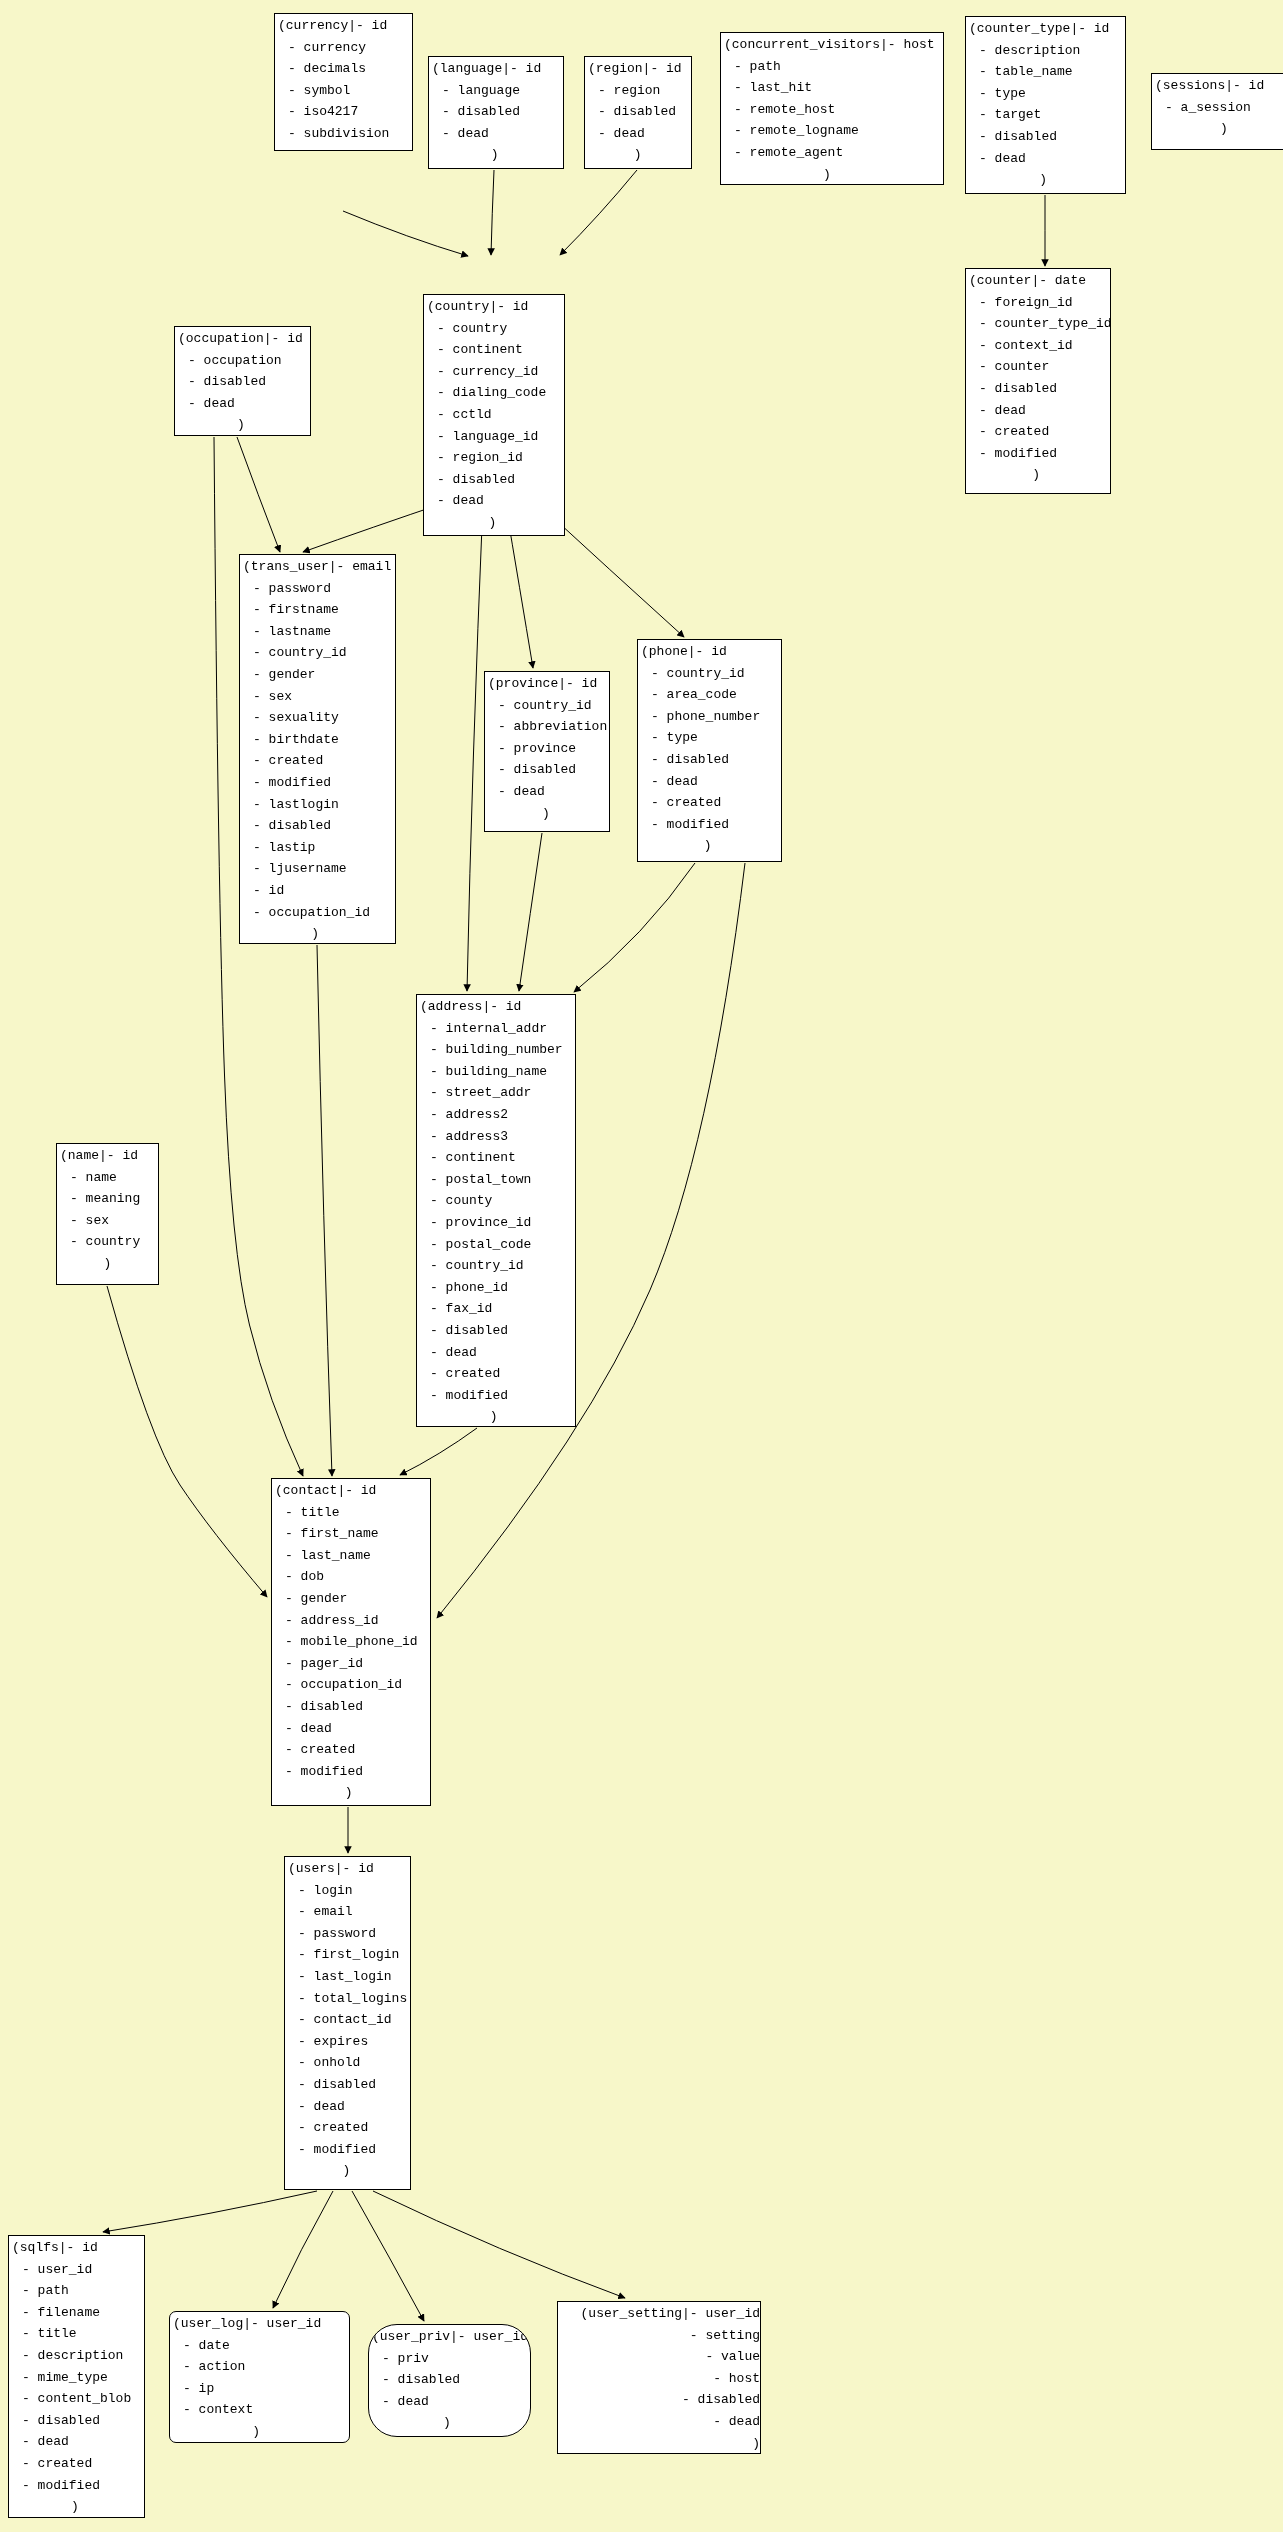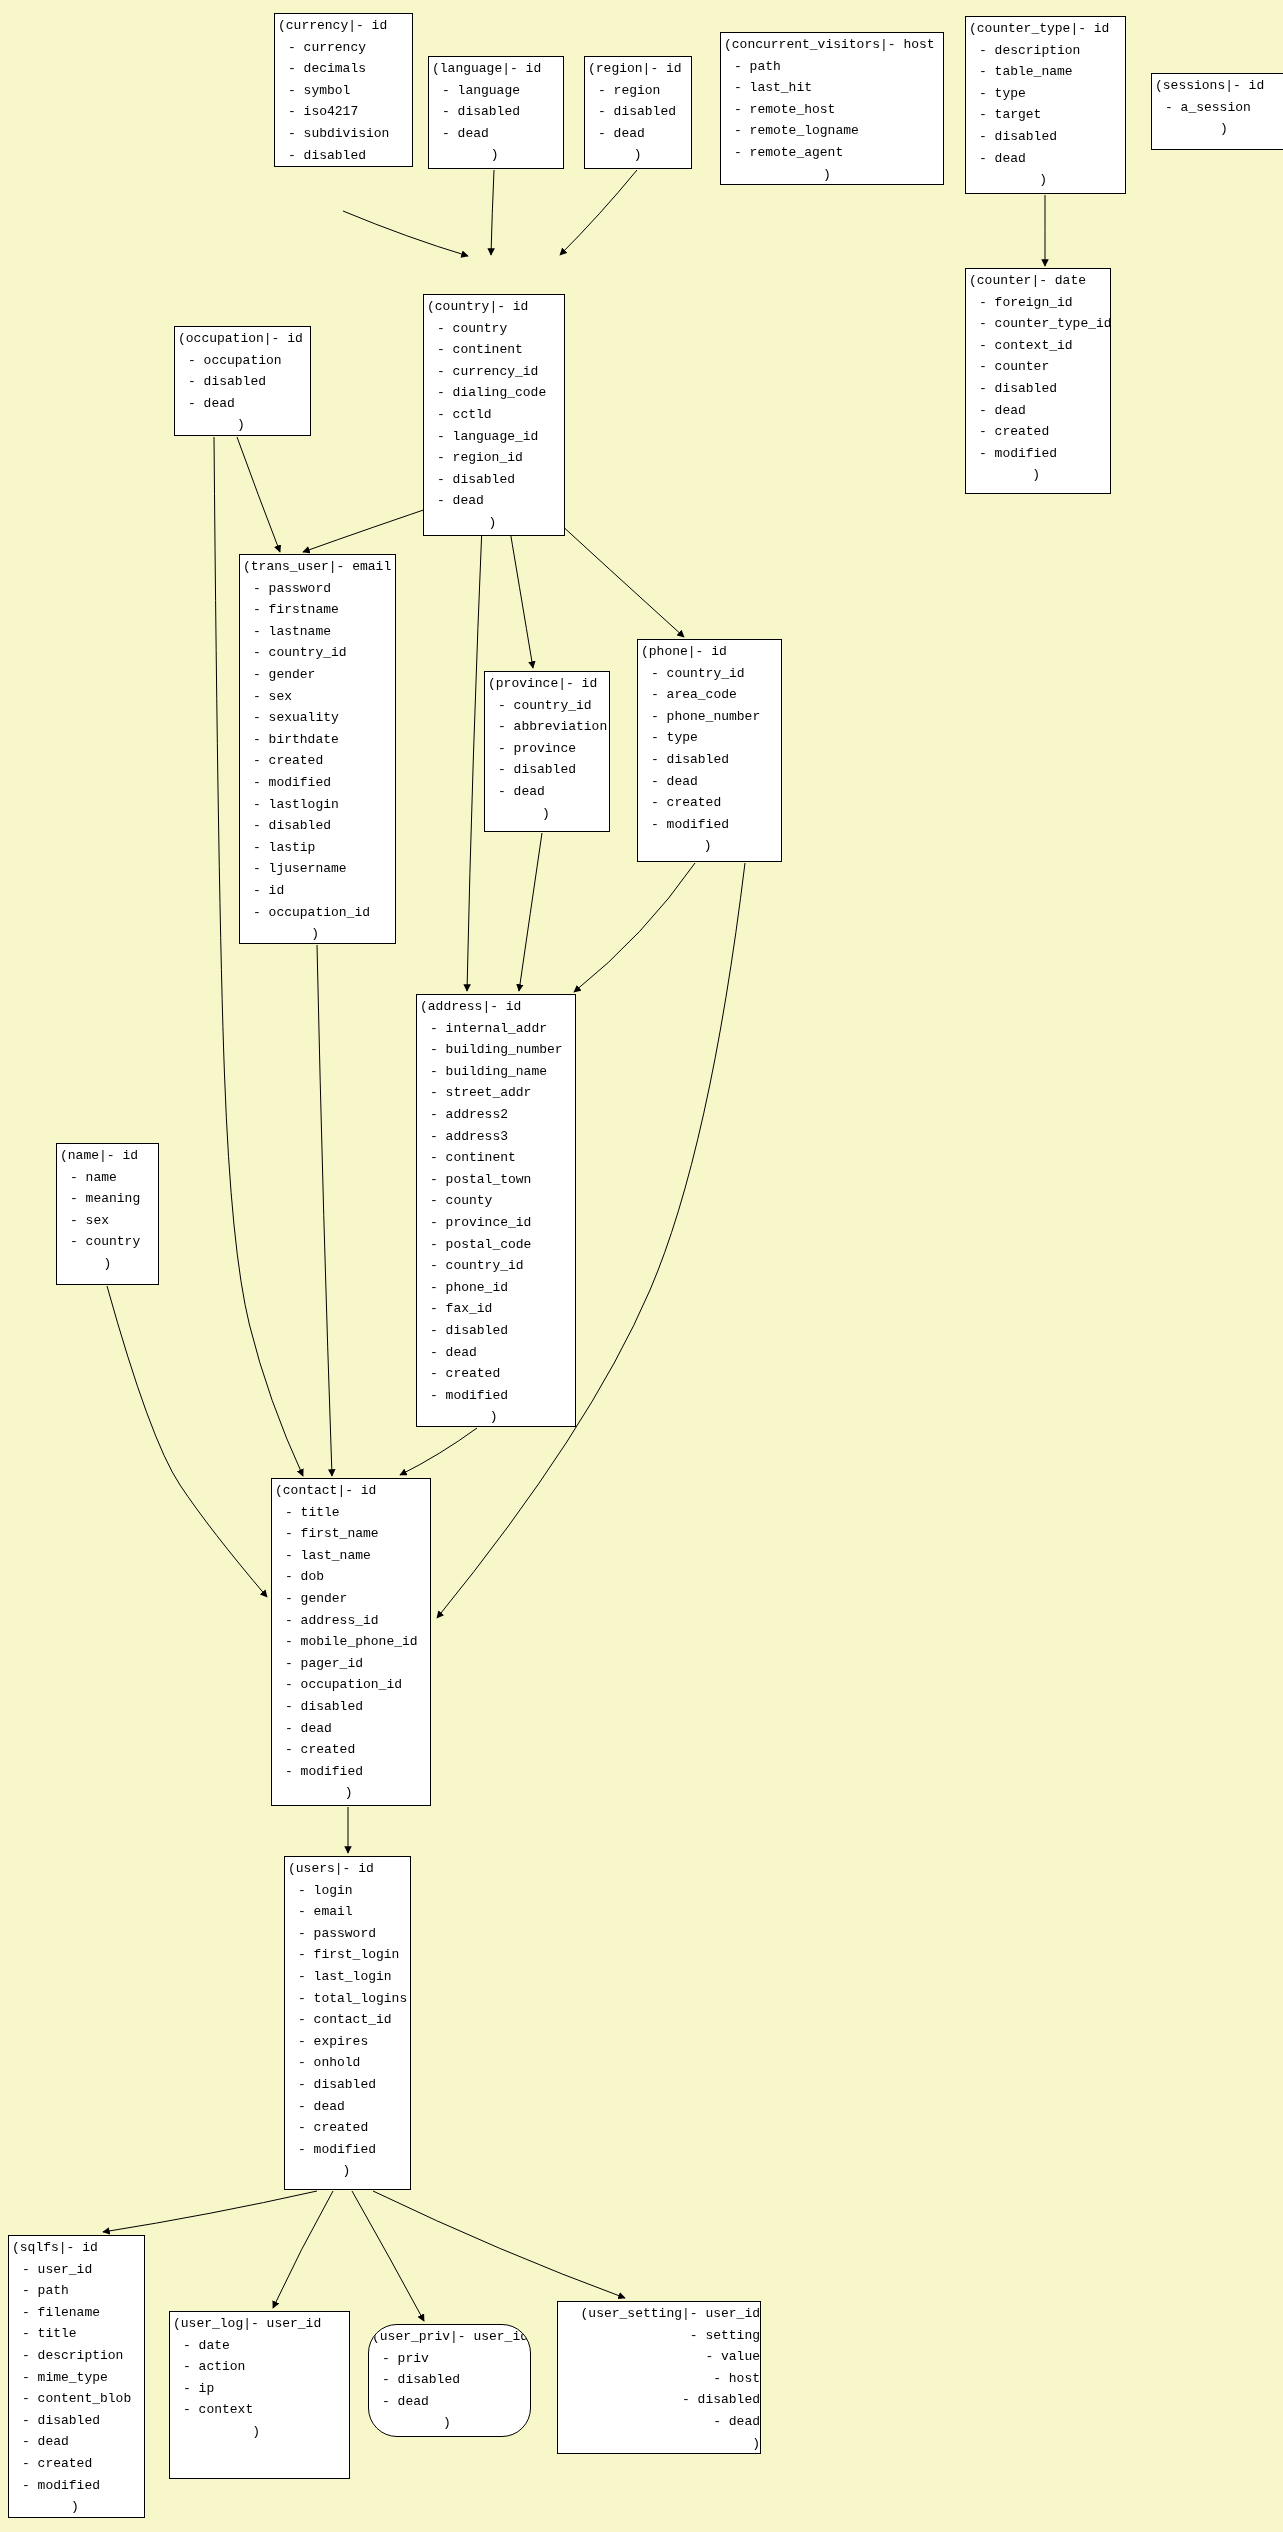--- a/index.html
+++ b/index.html
@@ -52,21 +52,21 @@
       <path d="M477,1428 Q440,1455 400,1475" class="edge" marker-end="url(#arrowhead)"></path>
       <path d="M745,863 Q710,1150 650,1290 Q590,1430 437,1618" class="edge" marker-end="url(#arrowhead)"></path>
       <path d="M107,1286 Q150,1440 180,1485 Q210,1530 267,1597" class="edge" marker-end="url(#arrowhead)"></path>
       <path d="M348,1807 Q348,1830 348,1853" class="edge" marker-end="url(#arrowhead)"></path>
       <path d="M317,2191 Q210,2215 103,2232" class="edge" marker-end="url(#arrowhead)"></path>
       <path d="M333,2191 Q300,2250 273,2308" class="edge" marker-end="url(#arrowhead)"></path>
       <path d="M352,2191 Q390,2258 424,2321" class="edge" marker-end="url(#arrowhead)"></path>
       <path d="M373,2191 Q500,2252 625,2298" class="edge" marker-end="url(#arrowhead)"></path>
     </svg>
   <div id="nodes-layer">
-      <div class="node" style="left: 274px; top: 13px; width: 139px; height: 154px;">
+      <div class="node" style="left: 274px; top: 13px; width: 139px; height: 138px;">
         <div class="node-title">(currency|- id</div>
         <div class="node-field">- currency</div>
         <div class="node-field">- decimals</div>
         <div class="node-field">- symbol</div>
         <div class="node-field">- iso4217</div>
         <div class="node-field">- subdivision</div>
         <div class="node-field">- disabled</div>
         <div class="node-field">- dead</div>
         <div class="node-close">)</div>
       </div>
@@ -253,21 +253,21 @@
         <div class="node-field">- title</div>
         <div class="node-field">- description</div>
         <div class="node-field">- mime_type</div>
         <div class="node-field">- content_blob</div>
         <div class="node-field">- disabled</div>
         <div class="node-field">- dead</div>
         <div class="node-field">- created</div>
         <div class="node-field">- modified</div>
         <div class="node-close">)</div>
       </div>
-      <div class="node" style="left: 169px; top: 2311px; width: 181px; height: 168px;">
+      <div class="node" style="left: 169px; top: 2311px; width: 181px; height: 132px; border-radius: 7px;">
         <div class="node-title">(user_log|- user_id</div>
         <div class="node-field">- date</div>
         <div class="node-field">- action</div>
         <div class="node-field">- ip</div>
         <div class="node-field">- context</div>
         <div class="node-close">)</div>
       </div>
       <div class="node" style="left: 368px; top: 2324px; width: 163px; height: 113px; border-radius: 29px;">
         <div class="node-title">(user_priv|- user_id</div>
         <div class="node-field">- priv</div>

